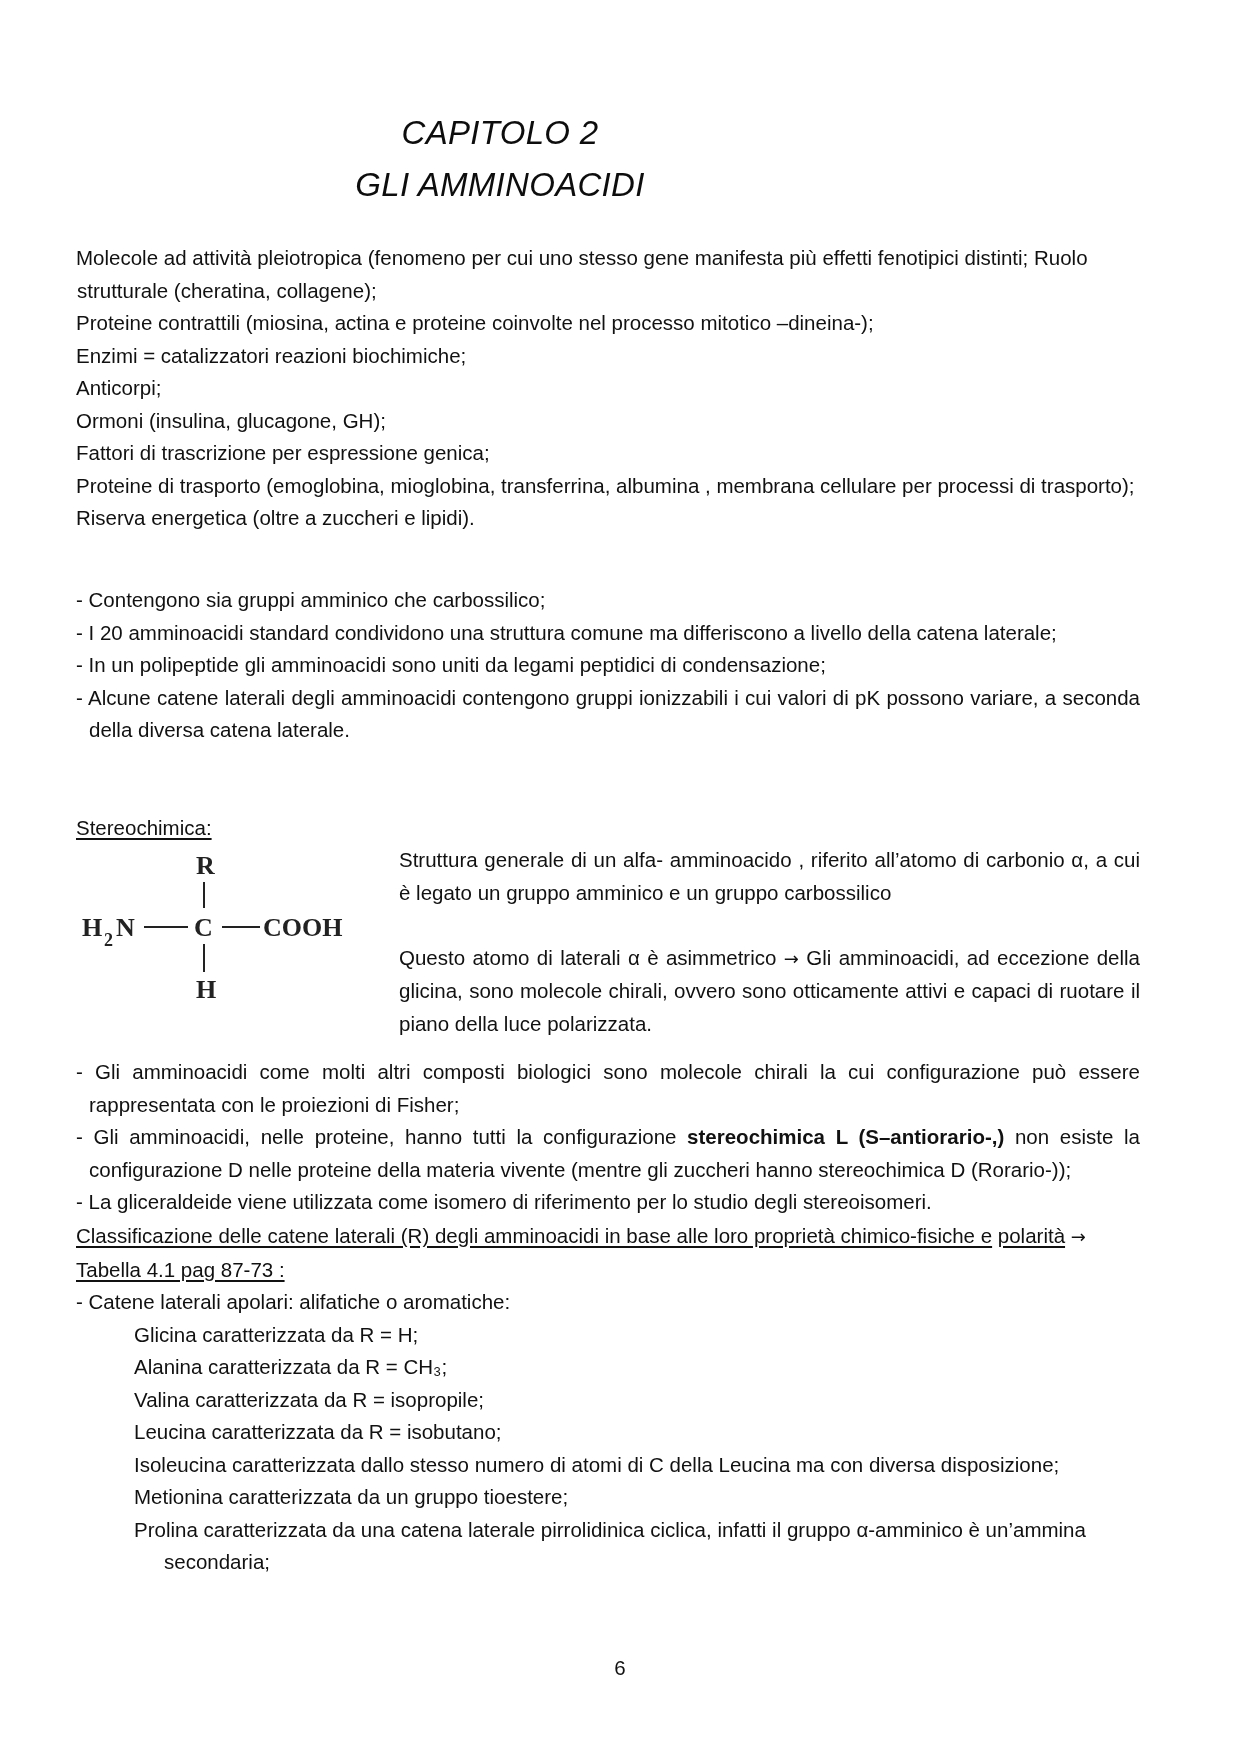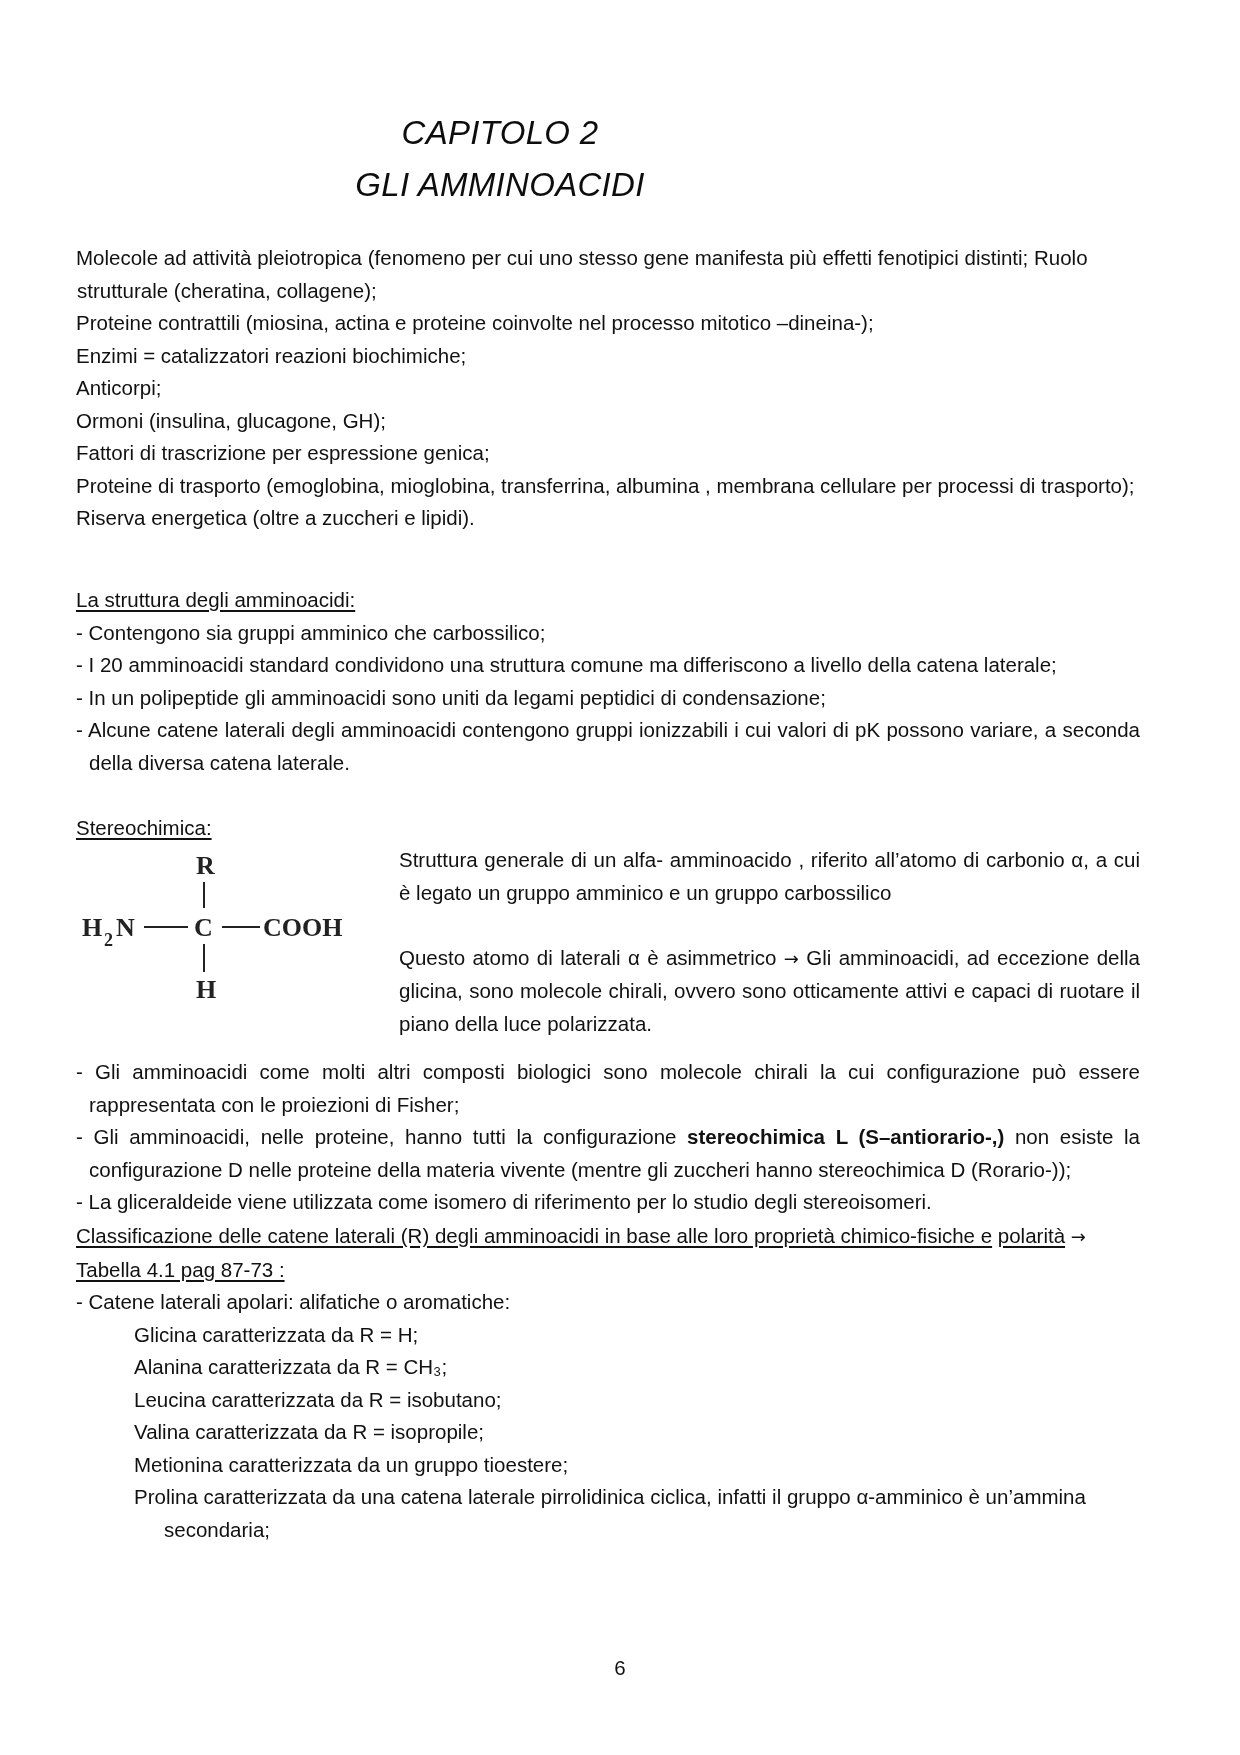--- a/index.html
+++ b/index.html
@@ -43,21 +43,20 @@
     <div>Proteine contrattili (miosina, actina e proteine coinvolte nel processo mitotico –dineina-);</div>
     <div>Enzimi = catalizzatori reazioni biochimiche;</div>
     <div>Anticorpi;</div>
     <div>Ormoni (insulina, glucagone, GH);</div>
     <div>Fattori di trascrizione per espressione genica;</div>
     <div class="justify">Proteine di trasporto (emoglobina, mioglobina, transferrina, albumina , membrana cellulare per processi di trasporto);</div>
     <div>Riserva energetica (oltre a zuccheri e lipidi).</div>
   </div>
 
   <div class="block text" style="top:584px;">
-    <div><span class="u">La struttura degli amminoacidi:</span></div>
     <div class="dash-item">- Contengono sia gruppi amminico che carbossilico;</div>
     <div class="dash-item">- I 20 amminoacidi standard condividono una struttura comune ma differiscono a livello della catena laterale;</div>
     <div class="dash-item">- In un polipeptide gli amminoacidi sono uniti da legami peptidici di condensazione;</div>
     <div class="dash-item" style="text-align-last:left;">- Alcune catene laterali degli amminoacidi contengono gruppi ionizzabili i cui valori di pK possono variare, a seconda della diversa catena laterale.</div>
   </div>
 
   <div class="block text" style="top:812px;">
     <span class="u">Stereochimica:</span>
   </div>
 
@@ -100,20 +99,21 @@
   <div class="block text" style="top:1220px;">
     <div class="line">
       <span class="u">Classificazione delle catene laterali (R) degli amminoacidi in base alle loro proprietà chimico-fisiche e</span>
       <span class="u">polarità</span>
       <span class="arrow">→</span>
     </div>
     <div><span class="u">Tabella 4.1 pag 87-73 :</span></div>
     <div>- Catene laterali apolari: alifatiche o aromatiche:</div>
     <div class="indent">Glicina caratterizzata da R = H;</div>
     <div class="indent">Alanina caratterizzata da R = CH₃;</div>
+    <div class="indent">Valina caratterizzata da R = isopropile;</div>
     <div class="indent">Leucina caratterizzata da R = isobutano;</div>
-    <div class="indent">Valina caratterizzata da R = isopropile;</div>
+    <div class="indent">Isoleucina caratterizzata dallo stesso numero di atomi di C della Leucina ma con diversa disposizione;</div>
     <div class="indent">Metionina caratterizzata da un gruppo tioestere;</div>
     <div class="hang">Prolina caratterizzata da una catena laterale pirrolidinica ciclica, infatti il gruppo α-amminico è un’ammina secondaria;</div>
   </div>
 
   <div class="pagenum">6</div>
 </div>
 
 </body></html>

